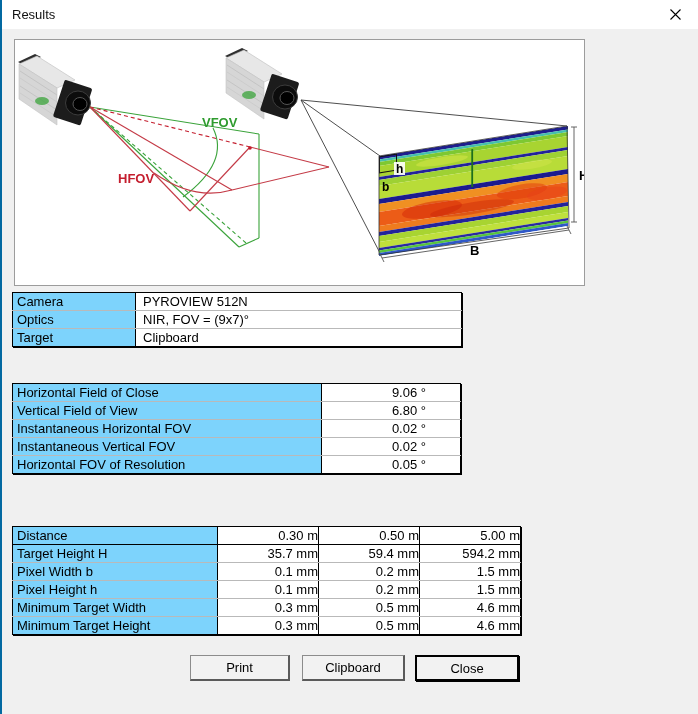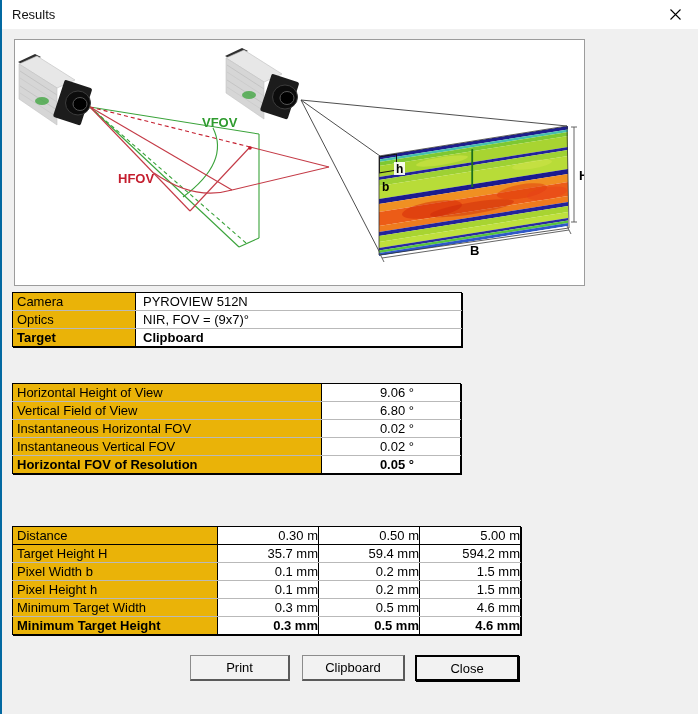--- a/index.html
+++ b/index.html
@@ -21,27 +21,27 @@
   .panel{
     position:absolute;left:12px;top:39px;width:571px;height:247px;
     background:#ffffff;border:1px solid #9c9c9c;
   }
   .panel svg{display:block;}
   table{border-collapse:collapse;table-layout:fixed;position:absolute;
         background:#fff;border:1px solid #000;box-shadow:1px 1px 0 #000;
         font-size:13px;}
   td{height:18px;padding:0 0 0 4px;line-height:17px;overflow:hidden;white-space:nowrap;
      border-bottom:1px solid #b9b9b9;}
-  tr:last-child td{border-bottom:none;font-weight:bold;}
-  td.lbl{background:#eab308;}
+  tr:last-child td{border-bottom:none;}
+  td.lbl{background:#7dd3fc;}
   td.val{border-left:1px solid #000;background:#fff;}
   .t1{left:10px;top:292px;width:450px;}
   .t1 td.val{text-align:left;padding-left:7px;}
   .t2{left:10px;top:383px;width:449px;}
-  .t2 td.val{text-align:right;padding-right:46px;border-radius:7px;}
+  .t2 td.val{text-align:right;padding-right:34px;border-radius:7px;}
   .t3{left:10px;top:510px;width:509px;margin-top:16px;}
   .t3 td.val{text-align:right;}
   .t3 tr.hdr td{border-bottom:1px solid #000;}
   .btn{
     position:absolute;top:655px;height:26px;background:#f2f2f2;
     font-family:inherit;font-size:13px;color:#000;
     border:1px solid #8c8c8c;border-right:2px solid #5a5a5a;border-bottom:2px solid #5a5a5a;
     cursor:pointer;
   }
   .btn.default{border:2px solid #000;box-shadow:1px 1px 0 #000;}
@@ -187,21 +187,21 @@
   </tbody>
     </table>
 
   <table class="t2">
     <colgroup>
         <col style="width:309px">
         <col>
       </colgroup>
     <tbody>
         <tr>
-      <td class="lbl">Horizontal Height of View</td>
+      <td class="lbl">Horizontal Field of Close</td>
       <td class="val">9.06 °</td>
     </tr>
     <tr>
       <td class="lbl">Vertical Field of View</td>
       <td class="val">6.80 °</td>
     </tr>
     <tr>
       <td class="lbl">Instantaneous Horizontal FOV</td>
       <td class="val">0.02 °</td>
     </tr>

